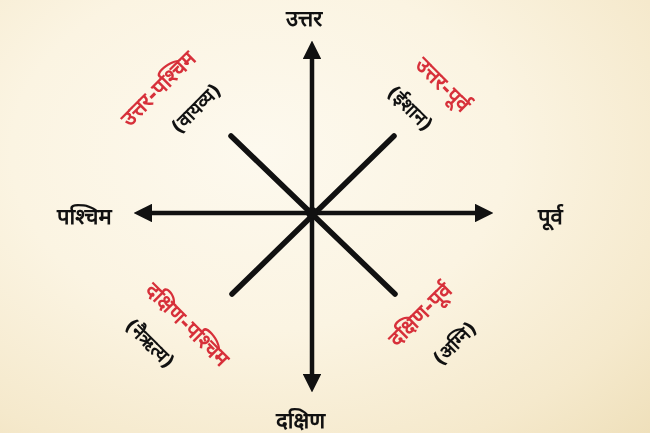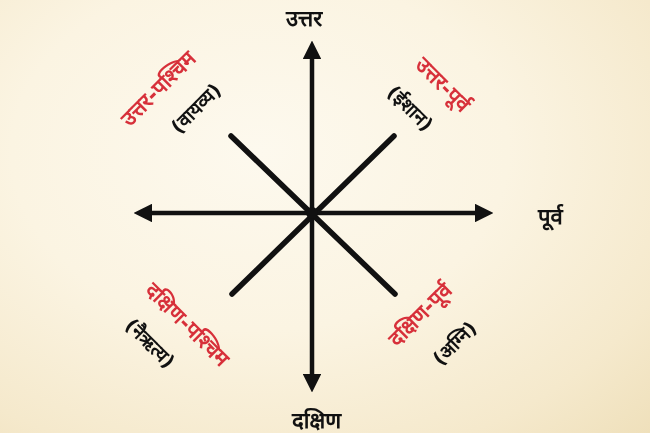--- a/index.html
+++ b/index.html
@@ -37,21 +37,22 @@
     <g>
       <line x1="231" y1="136" x2="395" y2="294" stroke="#111111" stroke-width="5.5" stroke-linecap="round"></line>
     </g>
     <g>
       <line x1="394" y1="136" x2="232" y2="294" stroke="#111111" stroke-width="5.5" stroke-linecap="round"></line>
     </g>
     <circle cx="312" cy="213" r="6" fill="#111111"></circle>
   </svg>
 
   <div class="label cardinal" style="left:286px; top:2px;">उत्तर</div>
-  <div class="label cardinal" style="left:292px; top:404px;">दक्षिण</div>
+  <div class="label cardinal" style="left:276px; top:404px;">दक्षिण</div>
+  <div class="label cardinal" style="left:57px; top:200px;">पश्चिम</div>
   <div class="label cardinal" style="left:518px; top:200px;margin-left:20px;">पूर्व</div>
 
   <div class="label red" style="left:110px; top:74px; transform: rotate(-45deg);">उत्तर-पश्चिम</div>
   <div class="label sub" style="left:165px; top:95px; transform: rotate(-45deg);">(वायव्य)</div>
 
   <div class="label red" style="left:410px; top:70px; transform: rotate(45deg);">उत्तर-पूर्व</div>
   <div class="label sub" style="left:383px; top:95px; transform: rotate(45deg);">(ईशान)</div>
 
   <div class="label red" style="left:134px; top:310px; transform: rotate(45deg);">दक्षिण-पश्चिम</div>
   <div class="label sub" style="left:120px; top:330px; transform: rotate(45deg);">(नैऋत्य)</div>

